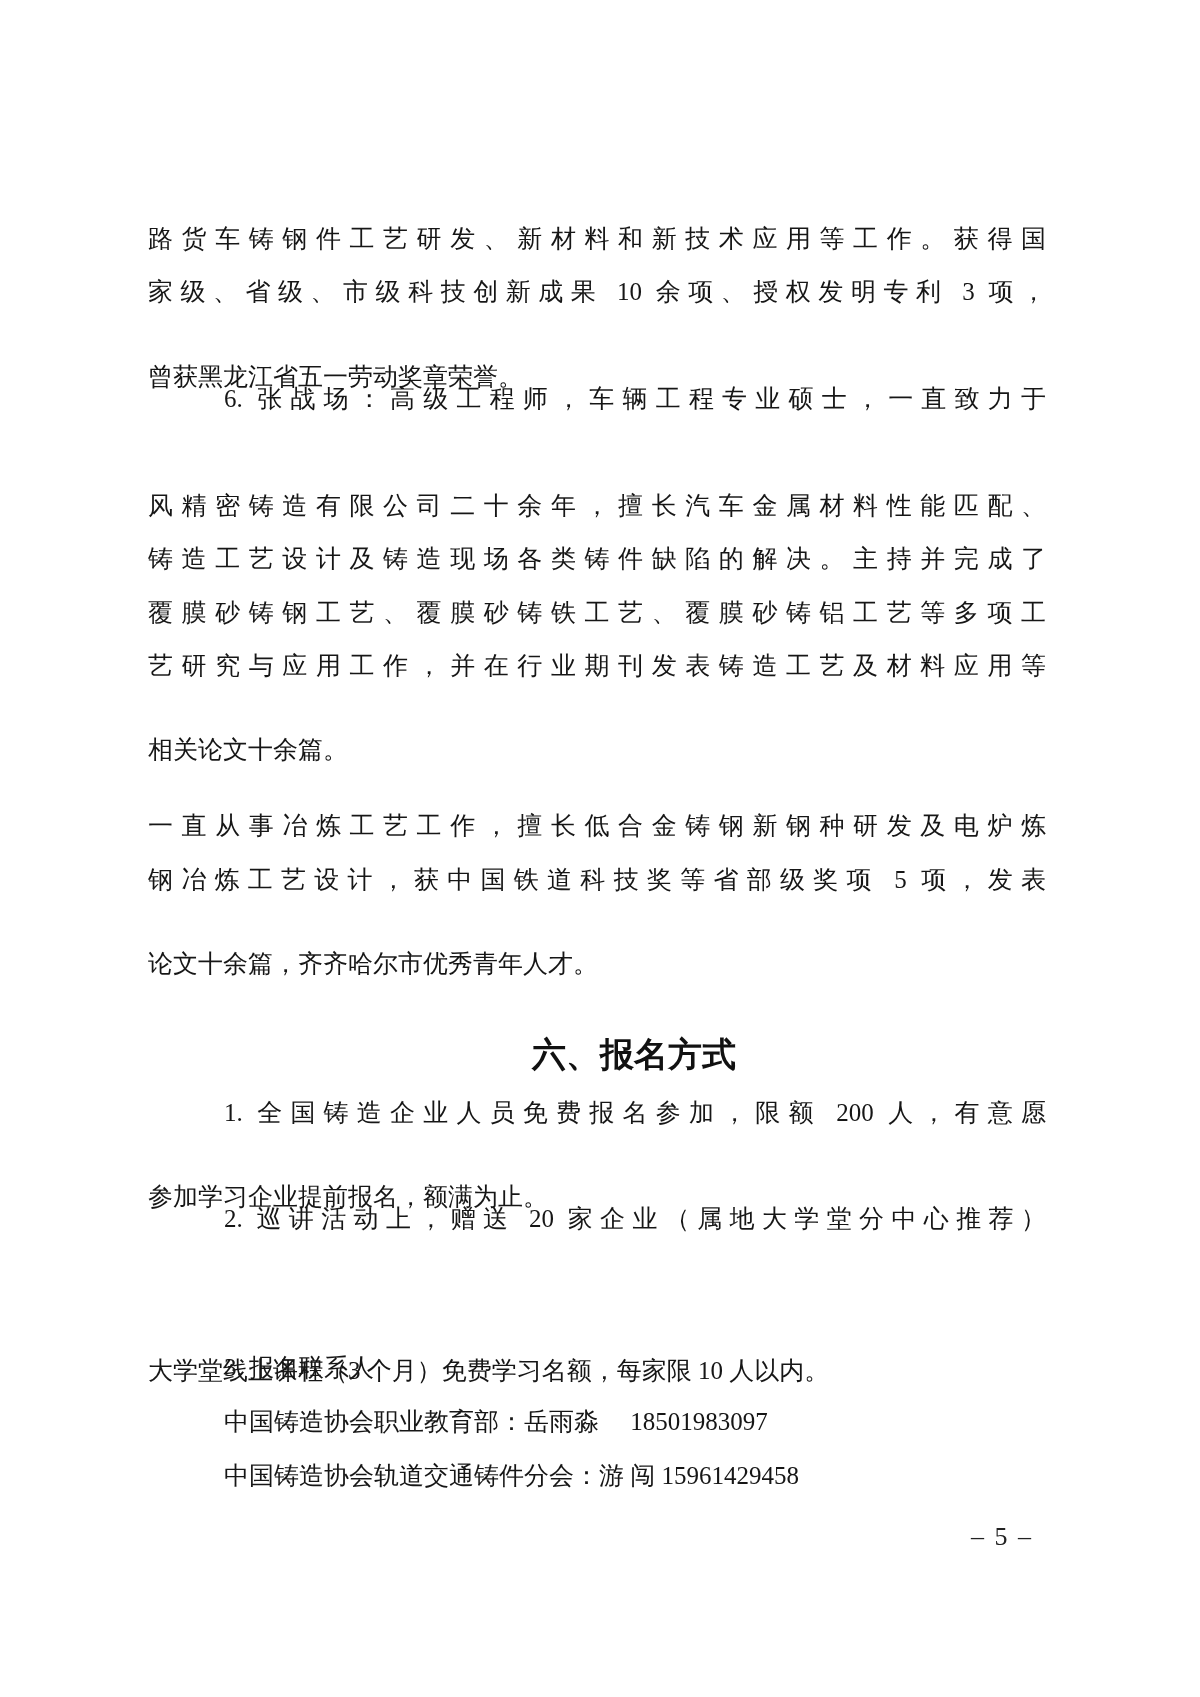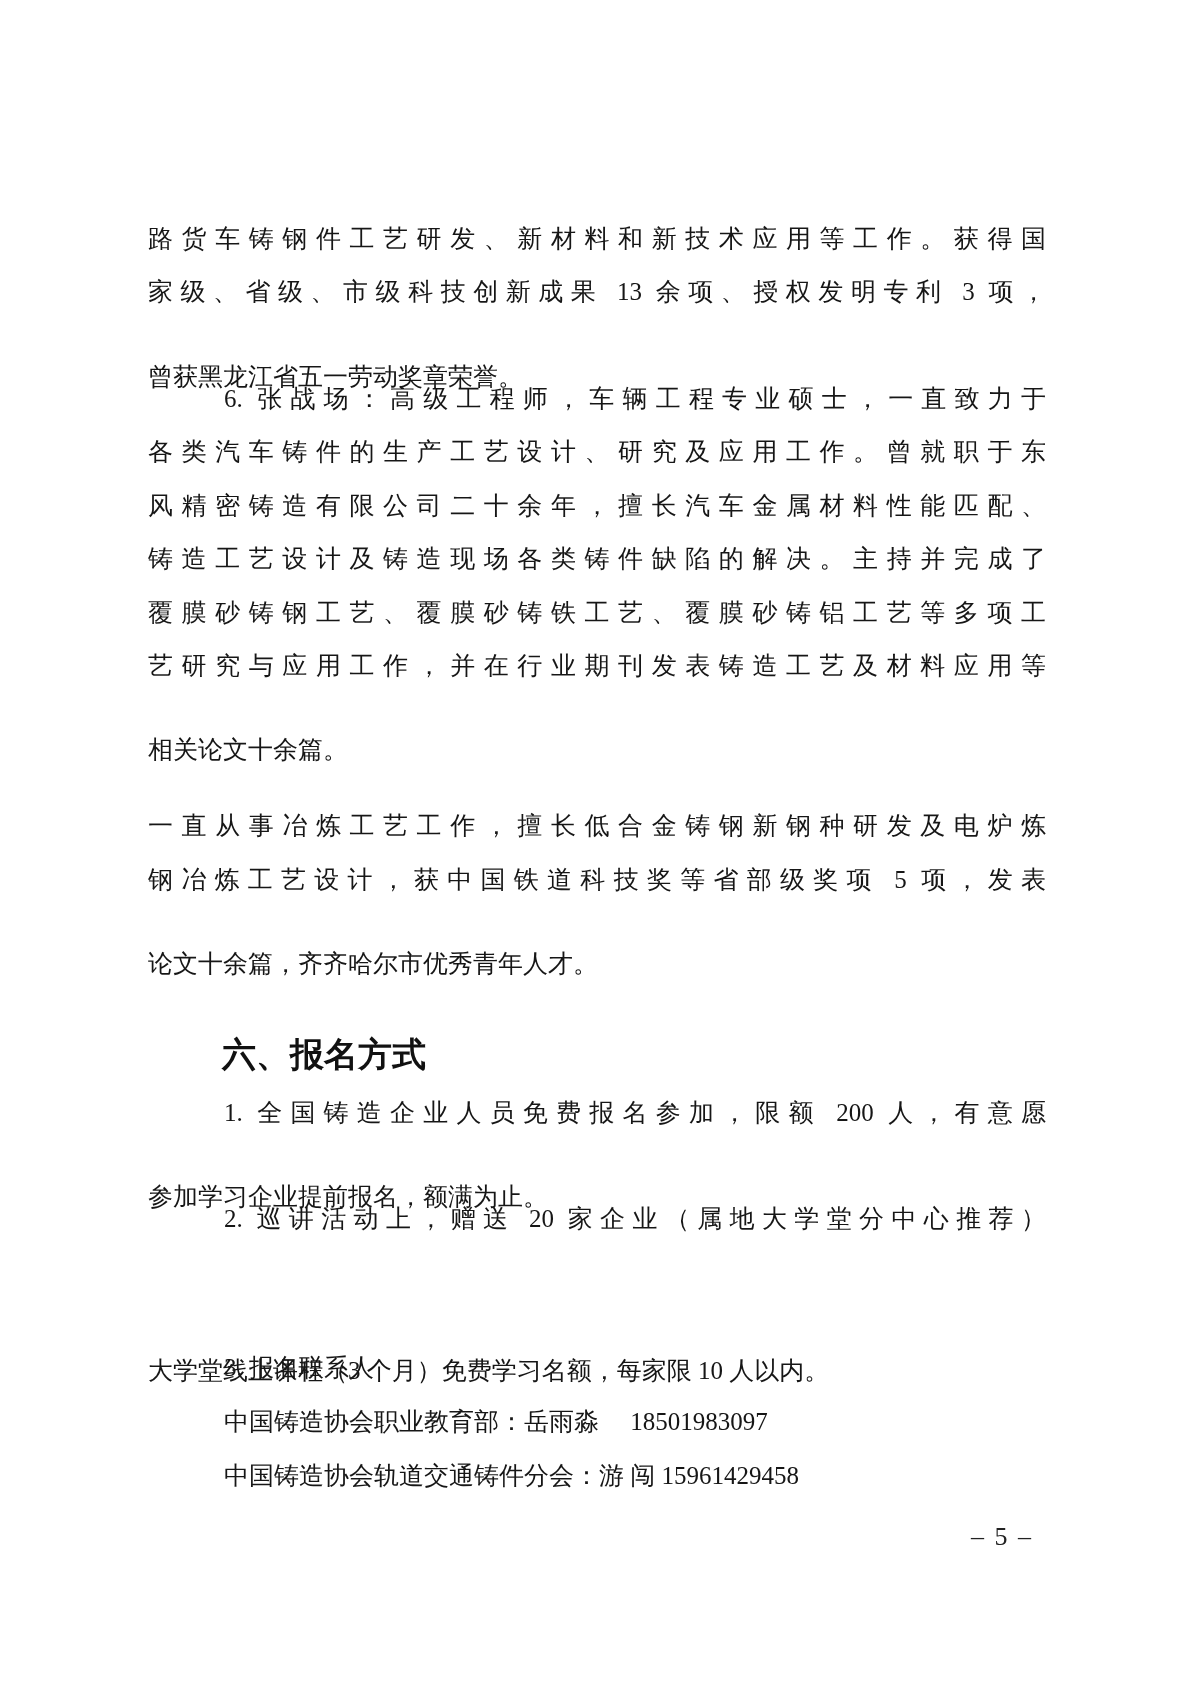--- a/index.html
+++ b/index.html
@@ -33,44 +33,43 @@
   .heading {
     position: absolute;
     left: 148px;
     width: 898px;
     font-family: "Liberation Sans", "DejaVu Sans", sans-serif;
     font-weight: bold;
     font-size: 34px;
     line-height: 56px;
     text-indent: 74px;
     color: #111111;
-    text-align: left;
+    text-align: center;
   }
   .footer {
     position: absolute;
     top: 1522px;
     right: 167px;
     font-size: 26px;
     line-height: 30px;
     color: #222222;
     letter-spacing: 2px;
     font-family: "Liberation Serif", "DejaVu Serif", serif;
   }
 </style>
 </head>
 <body>
 
 <div class="page">
 
   <div class="line j" style="top:212px">路货车铸钢件工艺研发、新材料和新技术应用等工作。获得国</div>
-  <div class="line j" style="top:265px">家级、省级、市级科技创新成果 13 余项、授权发明专利 3 项，</div>
+  <div class="line j" style="top:265px">家级、省级、市级科技创新成果 10 余项、授权发明专利 3 项，</div>
   <div class="line end" style="top:319px">曾获黑龙江省五一劳动奖章荣誉。</div>
 
   <div class="line j indent" style="top:372px">6. 张战场：高级工程师，车辆工程专业硕士，一直致力于</div>
-  <div class="line j" style="top:425px">各类汽车铸件的生产工艺设计、研究及应用工作。曾就职于东</div>
   <div class="line j" style="top:479px">风精密铸造有限公司二十余年，擅长汽车金属材料性能匹配、</div>
   <div class="line j" style="top:532px">铸造工艺设计及铸造现场各类铸件缺陷的解决。主持并完成了</div>
   <div class="line j" style="top:586px">覆膜砂铸钢工艺、覆膜砂铸铁工艺、覆膜砂铸铝工艺等多项工</div>
   <div class="line j" style="top:639px">艺研究与应用工作，并在行业期刊发表铸造工艺及材料应用等</div>
   <div class="line end" style="top:692px">相关论文十余篇。</div>
 
   <div class="line j" style="top:799px">一直从事冶炼工艺工作，擅长低合金铸钢新钢种研发及电炉炼</div>
   <div class="line j" style="top:853px">钢冶炼工艺设计，获中国铁道科技奖等省部级奖项 5 项，发表</div>
   <div class="line end" style="top:906px">论文十余篇，齐齐哈尔市优秀青年人才。</div>
 

